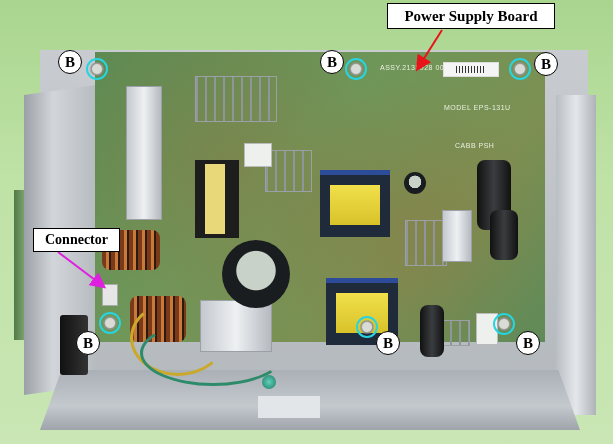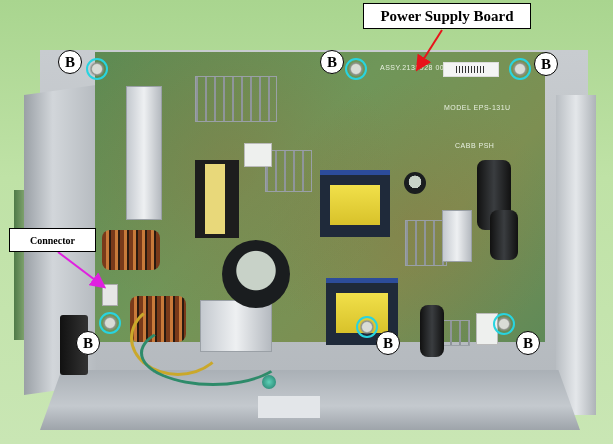--- a/index.html
+++ b/index.html
@@ -52,21 +52,21 @@
               background:linear-gradient(90deg,#111,#333); border-radius:3px; }
   .sidecard { position:absolute; left:14px; top:190px; width:14px; height:150px;
               background:linear-gradient(90deg,#4f7a48,#8fb07a); }
   .white-part { position:absolute; background:#eef0ee; border:1px solid #bbb; }
   .ground-lug { position:absolute; left:262px; top:375px; width:14px; height:14px;
                 border-radius:50%; background:radial-gradient(circle,#5fd0b8,#1f7a66); }
 
   
   .label-box { position:absolute; background:#fff; border:1.5px solid #000;
                font-family:"Liberation Serif", serif; font-weight:bold; color:#000;
-               display:flex; align-items:center; justify-content:center; white-space:nowrap; }
+               display:flex; align-items:center; justify-content:center; white-space:nowrap;margin-left:24px; }
   .badge { position:absolute; width:22px; height:22px; margin-left:-11px; margin-top:-11px;
            border-radius:50%; background:#fff; border:1.5px solid #000;
            font-family:"Liberation Serif", serif; font-weight:bold; font-size:15px; color:#000;
            display:flex; align-items:center; justify-content:center; line-height:1; }
   .screw-ring { position:absolute; width:18px; height:18px; margin-left:-10px; margin-top:-10px;
                 border-radius:50%; border:2px solid #28d4e0;
                 background:radial-gradient(circle,#d9dcd6 0 35%,#8f938c 45%,transparent 60%); }
   svg.arrows { position:absolute; left:0; top:0; width:613px; height:444px; pointer-events:none; }
 </style>
 </head>
@@ -143,13 +143,13 @@
     </marker>
     <marker id="ah-mag" markerWidth="8" markerHeight="8" refX="6" refY="4" orient="auto">
       <path d="M0,0 L8,4 L0,8 z" fill="#e020e0"></path>
     </marker>
   </defs>
   <line x1="442" y1="30" x2="418" y2="68" stroke="#e8141a" stroke-width="2" marker-end="url(#ah-red)"></line>
   <line x1="58" y1="252" x2="103" y2="286" stroke="#e020e0" stroke-width="2" marker-end="url(#ah-mag)"></line>
 </svg>
 
 <div class="label-box" style="left:363px;top:3px;width:166px;height:24px;font-size:15px;">Power Supply Board</div>
-<div class="label-box" style="left:9px;top:228px;width:85px;height:22px;font-size:10px;">Connector</div>
+<div class="label-box" style="left:9px;top:228px;width:85px;height:22px;font-size:14px;">Connector</div>
 
 </body></html>

